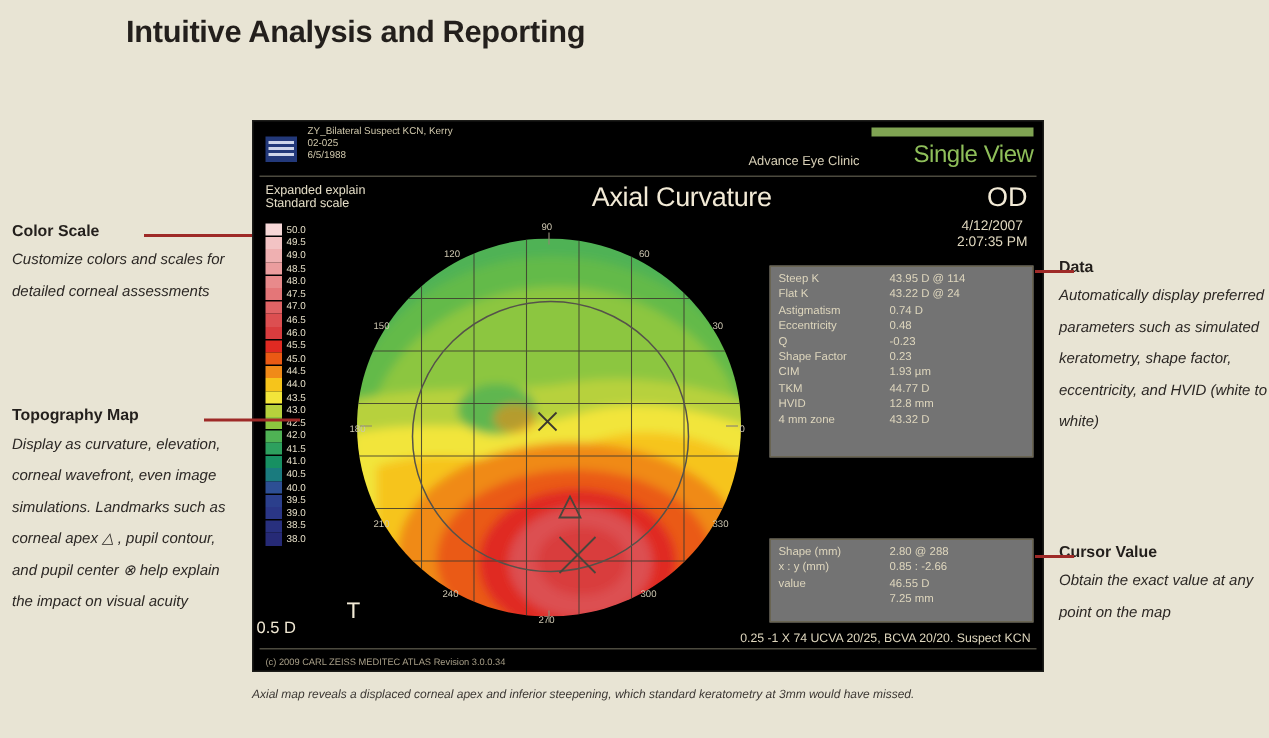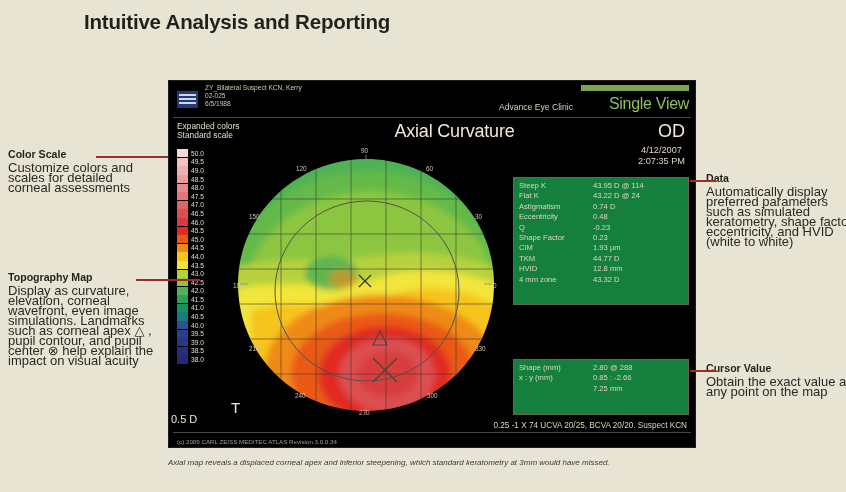--- a/index.html
+++ b/index.html
@@ -45,34 +45,34 @@
   .cs-lb { color:#e6dfc8; font-size:6.6px; margin-left:3px; }
   .cs-unit { position:absolute; left:2px; top:332px; color:#efe7d2; font-size:11px; }
 
   
   #map { position:absolute; left:52px; top:62px; width:290px; height:290px; }
   .tn { position:absolute; color:#f2ead6; font-size:15px; }
   .tn.t { left:62px; top:318px; }
   .tn.n { left:440px; top:318px; }
 
   
-  .panel { position:absolute; border:1px solid #6a6552; background:#15803d; }
+  .panel { position:absolute; border:1px solid #6a6552; background:#737373; }
   #data-panel { left:344px; top:96px; width:176px; height:128px; padding:3px 5px; }
   #cursor-panel { left:344px; top:278px; width:176px; height:56px; padding:3px 5px; }
   .d-row { display:flex; font-size:7.6px; color:#ded6bd; line-height:10.4px; }
   .d-key { width:74px; flex:none; }
   .d-val { flex:1; }
   .rx-line { position:absolute; right:8px; top:340px; color:#ded6bd; font-size:8.2px; }
   .foot-rule { position:absolute; left:4px; right:4px; bottom:14px; height:1px; background:#4c4a3e; }
   .footer { position:absolute; left:8px; bottom:2px; color:#a89f88; font-size:6.2px; }
 
   
   .ann { position:absolute; width:150px; }
   .ann h3 { font-size:10.6px; font-weight:bold; color:#231f1c; margin-bottom:3px; }
-  .ann p { font-size:13px; color:#2b2724; line-height:10px; }
+  .ann p { font-size:10px; color:#2b2724; line-height:21px;font-style:italic; }
   .ann.left { left:8px; text-align:left; }
   .ann.right { left:706px; }
   .leader { position:absolute; height:2px; background:#9e2a27; }
   #caption {
     position:absolute; left:168px; top:458px; width:620px;
     font-size:8px; font-style:italic; color:#3b3733;
   }
 </style>
 </head>
 <body>
@@ -92,21 +92,21 @@
     <div>02-025</div>
     <div>6/5/1988</div>
   </div>
 
   <div class="green-bar"></div>
   <div class="clinic">Advance Eye Clinic</div>
   <div class="singleview">Single View</div>
   <div class="hdr-rule"></div>
 
   <div class="scalemode">
-    <div>Expanded colors</div>
+    <div>Expanded explain</div>
     <div>Standard scale</div>
   </div>
   <div class="maptitle">Axial Curvature</div>
   <div class="eye-label">OD</div>
   <div class="datetime">
     <div>4/12/2007</div>
     <div>2:07:35 PM</div>
   </div>
 
   <div id="colorscale">
@@ -340,20 +340,24 @@
   <div class="panel" id="cursor-panel">
       <div class="d-row">
         <div class="d-key">Shape (mm)</div>
         <div class="d-val">2.80  @ 288</div>
       </div>
       <div class="d-row">
         <div class="d-key">x : y (mm)</div>
         <div class="d-val">0.85 : -2.66</div>
       </div>
       <div class="d-row">
+        <div class="d-key">value</div>
+        <div class="d-val">46.55 D</div>
+      </div>
+      <div class="d-row">
         <div class="d-key"></div>
         <div class="d-val">7.25 mm</div>
       </div>
     </div>
 
   <div class="rx-line">0.25  -1 X 74 UCVA 20/25, BCVA 20/20.  Suspect KCN</div>
   <div class="foot-rule"></div>
   <div class="footer">(c) 2009 CARL ZEISS MEDITEC     ATLAS     Revision  3.0.0.34</div>
 </div>
 

